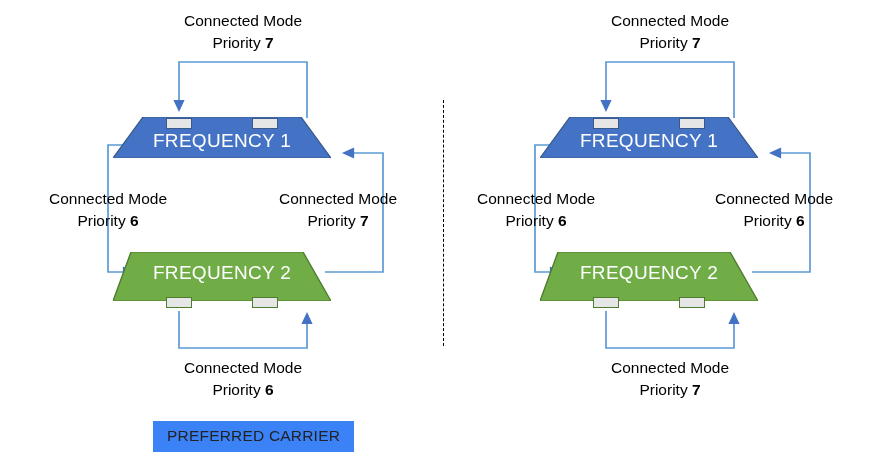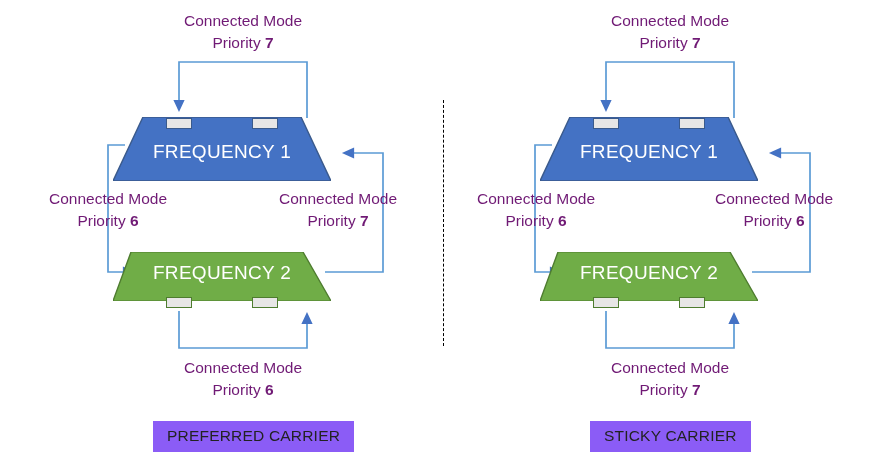--- a/index.html
+++ b/index.html
@@ -32,47 +32,47 @@
     display:flex;align-items:center;justify-content:center;
   }
   .trap .tlabel{
     position:relative;z-index:3;
     color:#ffffff;font-size:19px;letter-spacing:.3px;
     white-space:nowrap;pointer-events:none;
     text-shadow:none;
   }
   .trap .shape{position:absolute;left:0;top:0;width:100%;height:100%;z-index:1;}
 
-  .trap-freq1{left:113px;top:117px;width:218px;height:64px;}
+  .trap-freq1{left:113px;top:117px;width:218px;height:41px;}
   .trap-freq1 .tlabel{transform:translateY(3px);}
   .trap-freq2{left:113px;top:252px;width:218px;height:49px;}
   .trap-freq2 .tlabel{transform:translateY(-4px);}
 
   
   .tab{
     position:absolute;z-index:4;
     width:26px;height:11px;
     background:#E7E6E6;border:1px solid #3A5A8C;
     box-sizing:border-box;
   }
   .tab.g{border-color:#4E7C2F;}
 
   
   .cap{
     position:absolute;z-index:5;
     font-size:15.5px;line-height:1.45;
-    white-space:nowrap;color:#701a75;
+    white-space:nowrap;color:#000000;
   }
   .cap b{font-weight:bold;}
   .cap.c-center{text-align:center;}
 
   
   .carrier-box{
     position:absolute;z-index:6;
-    background:#8b5cf6;
+    background:#3b82f6;
     padding:6px 14px 7px 14px;
     font-size:15.5px;
     color:#222222;
     white-space:nowrap;
     letter-spacing:.2px;
   }
 </style>
 </head>
 <body>
 
@@ -186,18 +186,17 @@
     <div class="cap c-center" style="left:240px;top:188px;width:180px;">
       <div>Connected Mode</div>
       <div><span>Priority </span><b>6</b></div>
     </div>
 
     <div class="cap c-center" style="left:126px;top:357px;width:200px;">
       <div>Connected Mode</div>
       <div><span>Priority </span><b>7</b></div>
     </div>
 
-    <div class="carrier-box" style="left:146px;top:421px;">STICKY CARRIER</div>
   </div>
 
   <div class="divider"></div>
 
 </div>
 
 </body></html>

